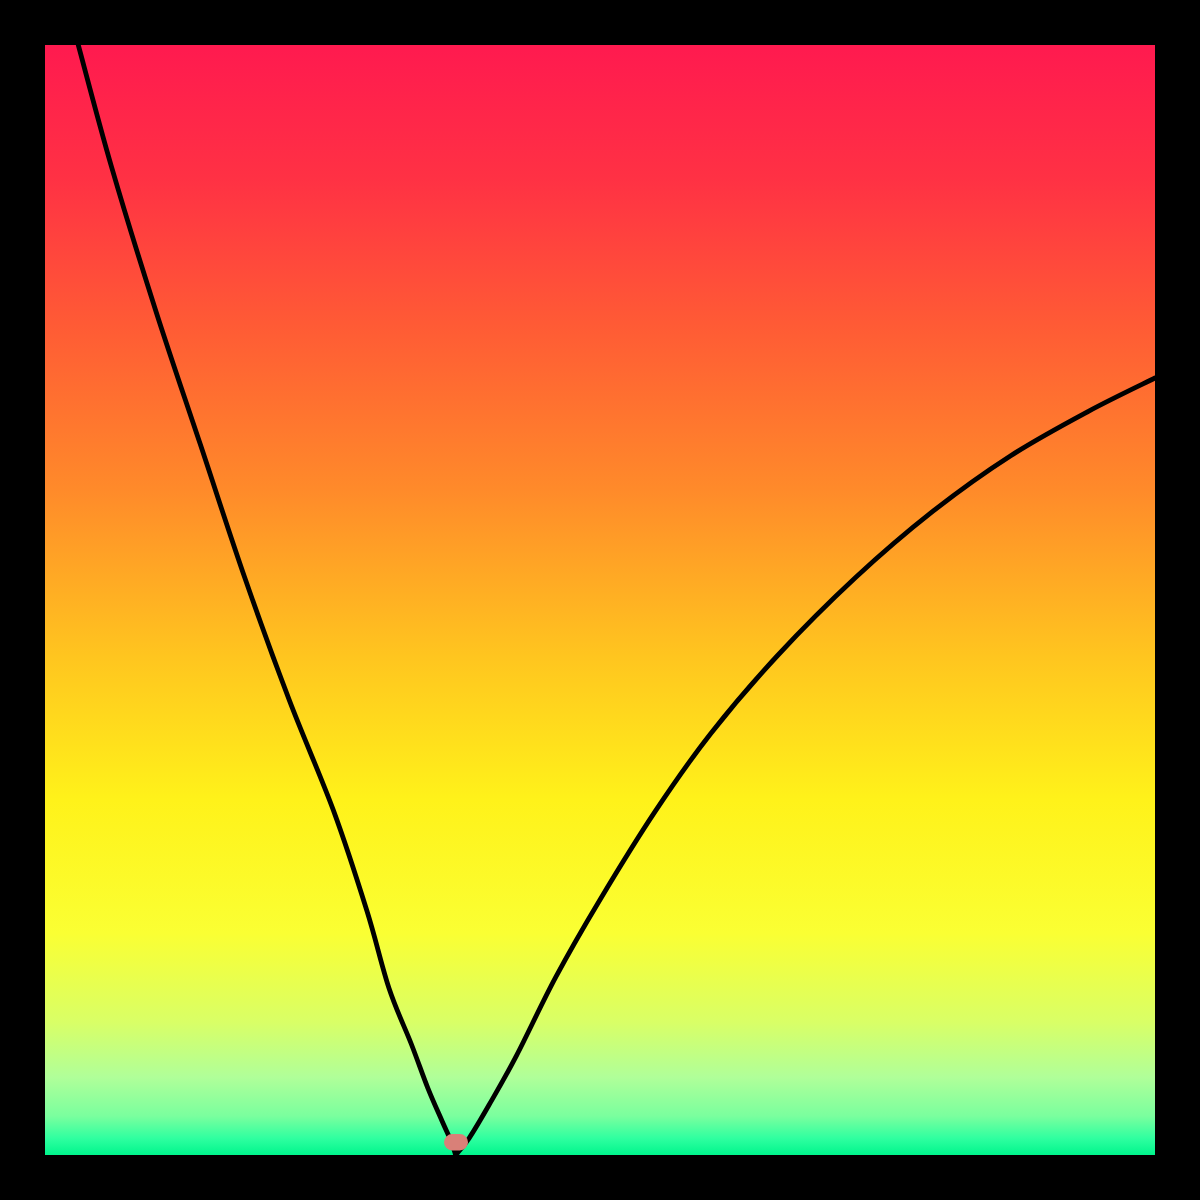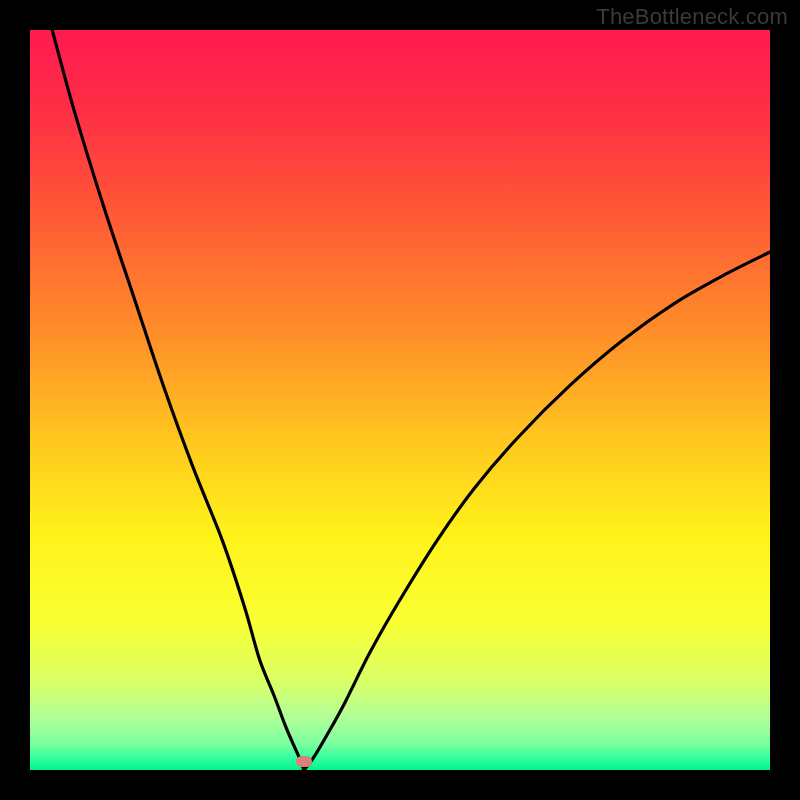--- a/index.html
+++ b/index.html
@@ -49,21 +49,20 @@
   .marker {
     position: absolute;
     border-radius: 6px;
   }
 </style>
 </head>
 <body>
 
 <div class="frame">
 
-  <div class="attribution">TheBottleneck.com</div>
 
   <div class="plot-area">
     <svg class="gradient" viewBox="0 0 740 740" preserveAspectRatio="none">
       <defs>
         <linearGradient id="bg" x1="0" y1="0" x2="0" y2="1">
             <stop offset="0.00%" stop-color="#ff1a4f"></stop>
             <stop offset="12.00%" stop-color="#ff3144"></stop>
             <stop offset="25.00%" stop-color="#ff5a35"></stop>
             <stop offset="40.00%" stop-color="#ff8a2a"></stop>
             <stop offset="55.00%" stop-color="#ffc51f"></stop>

